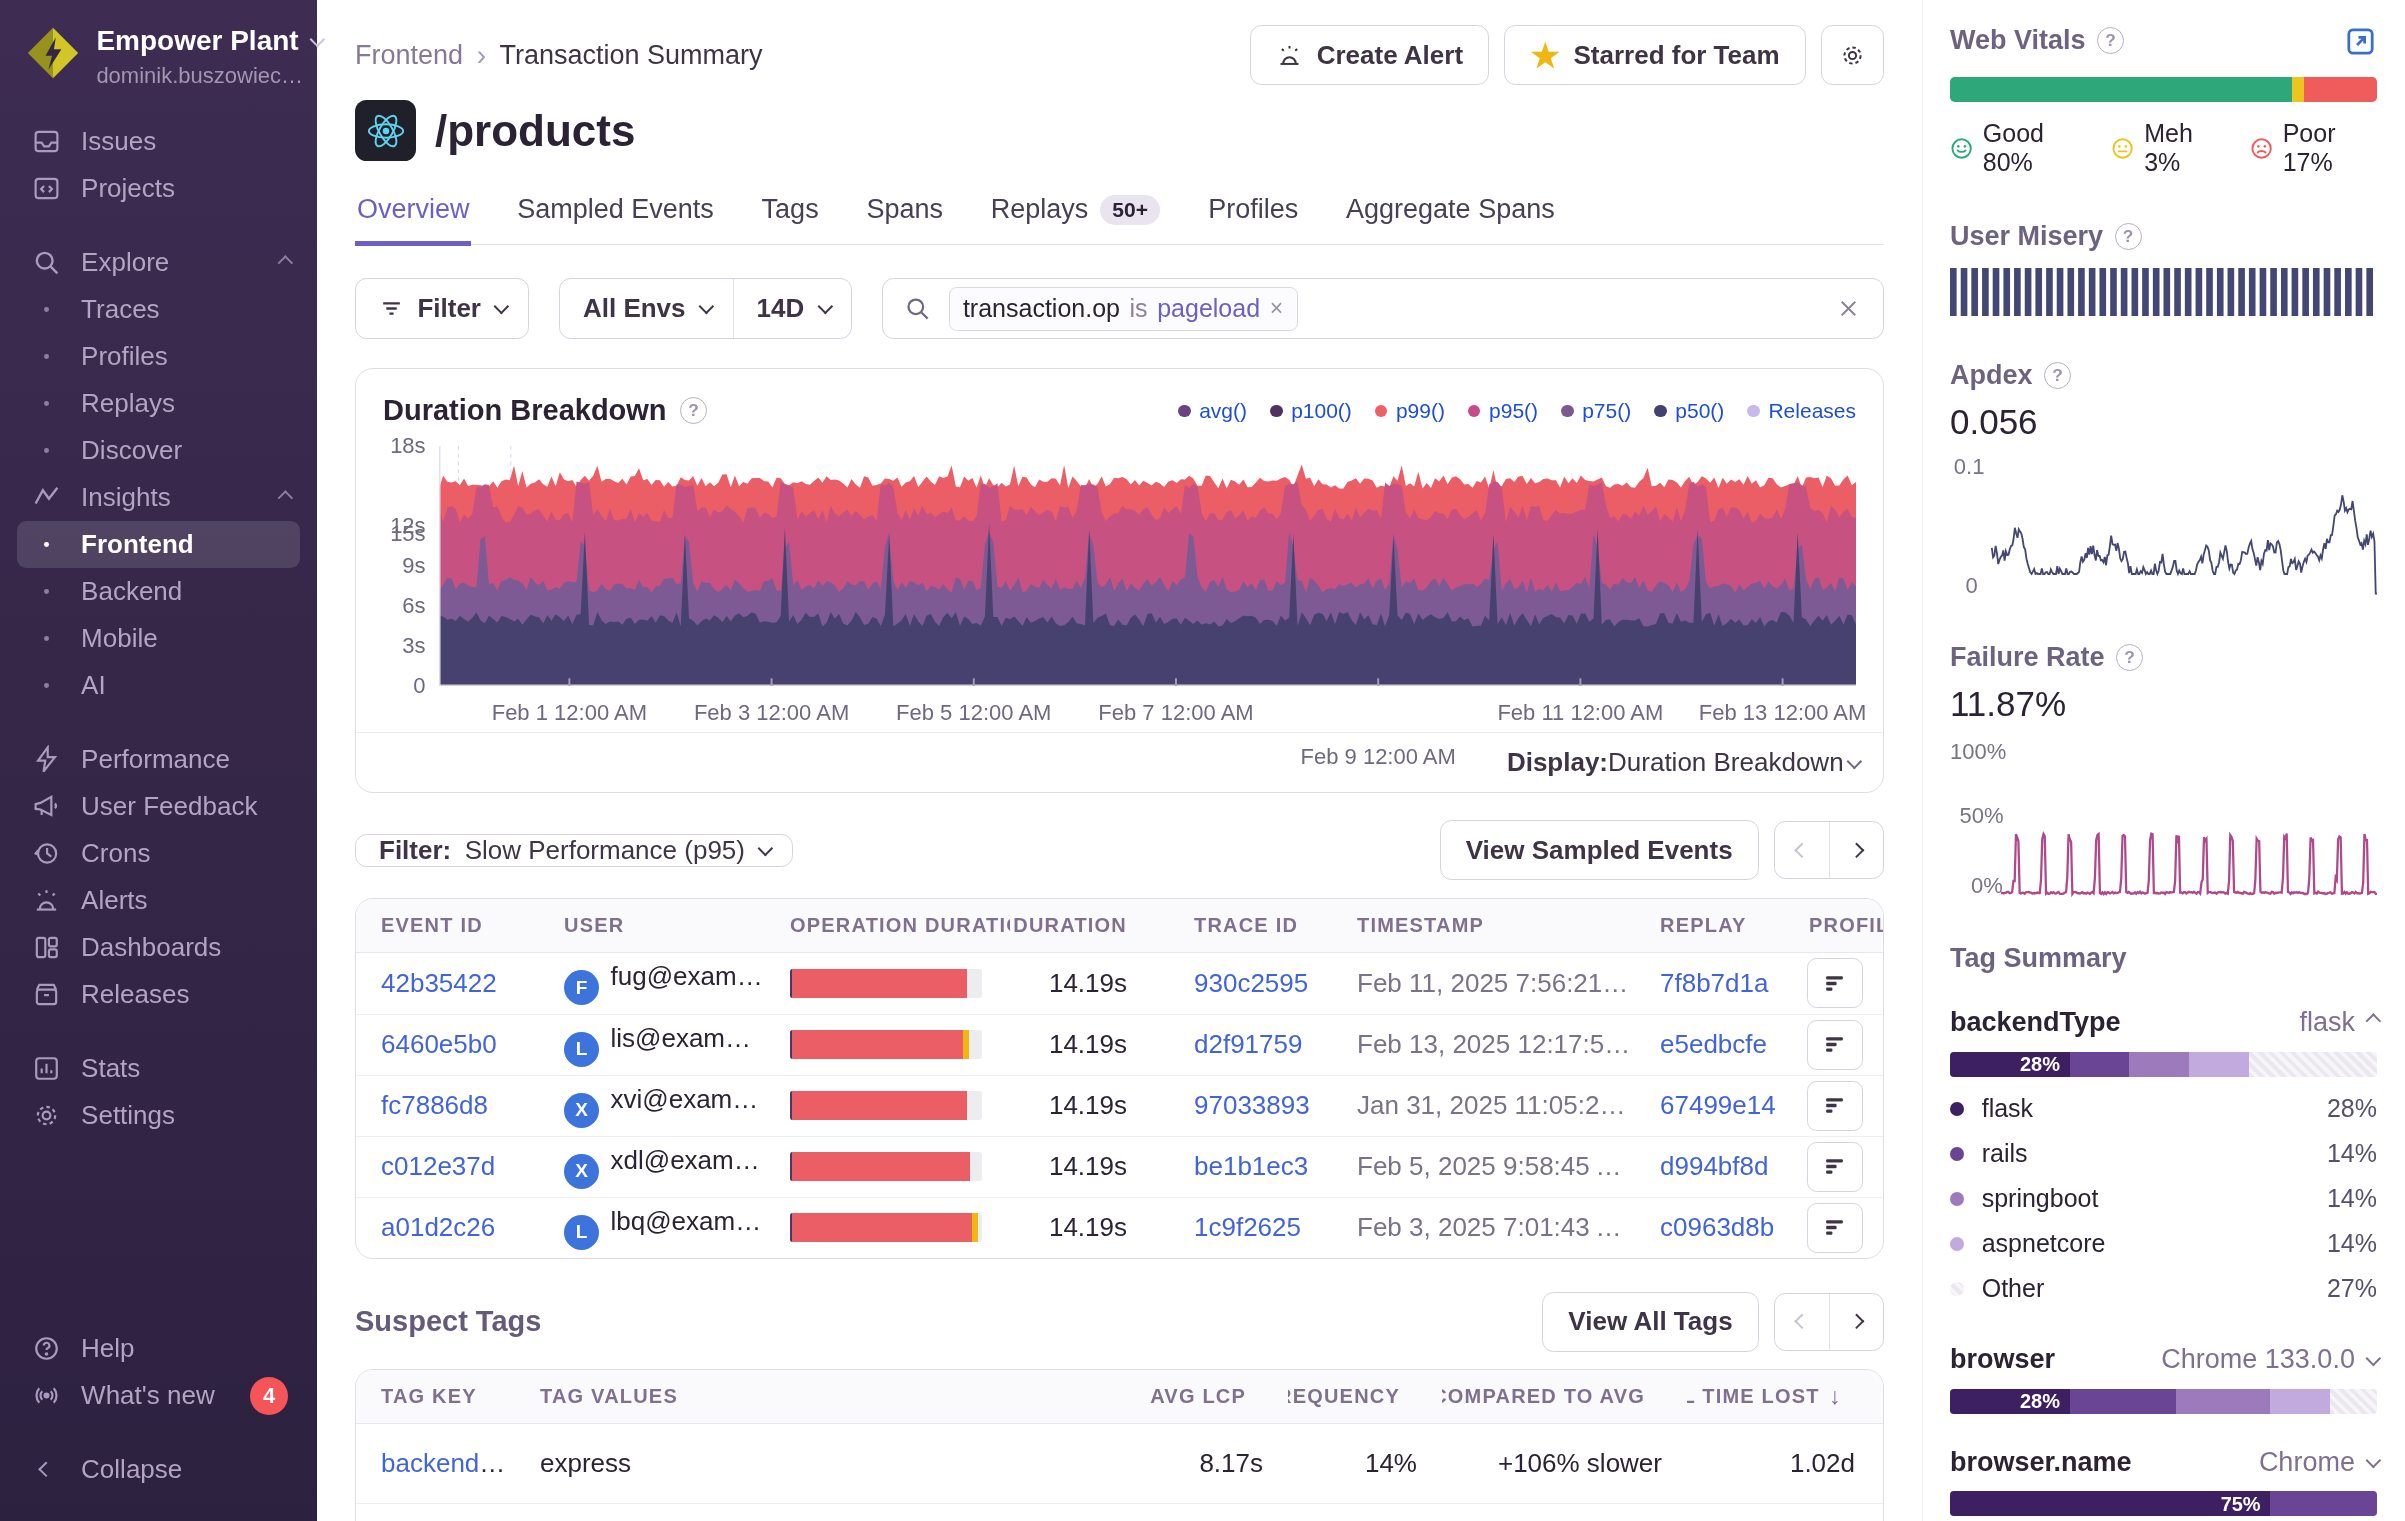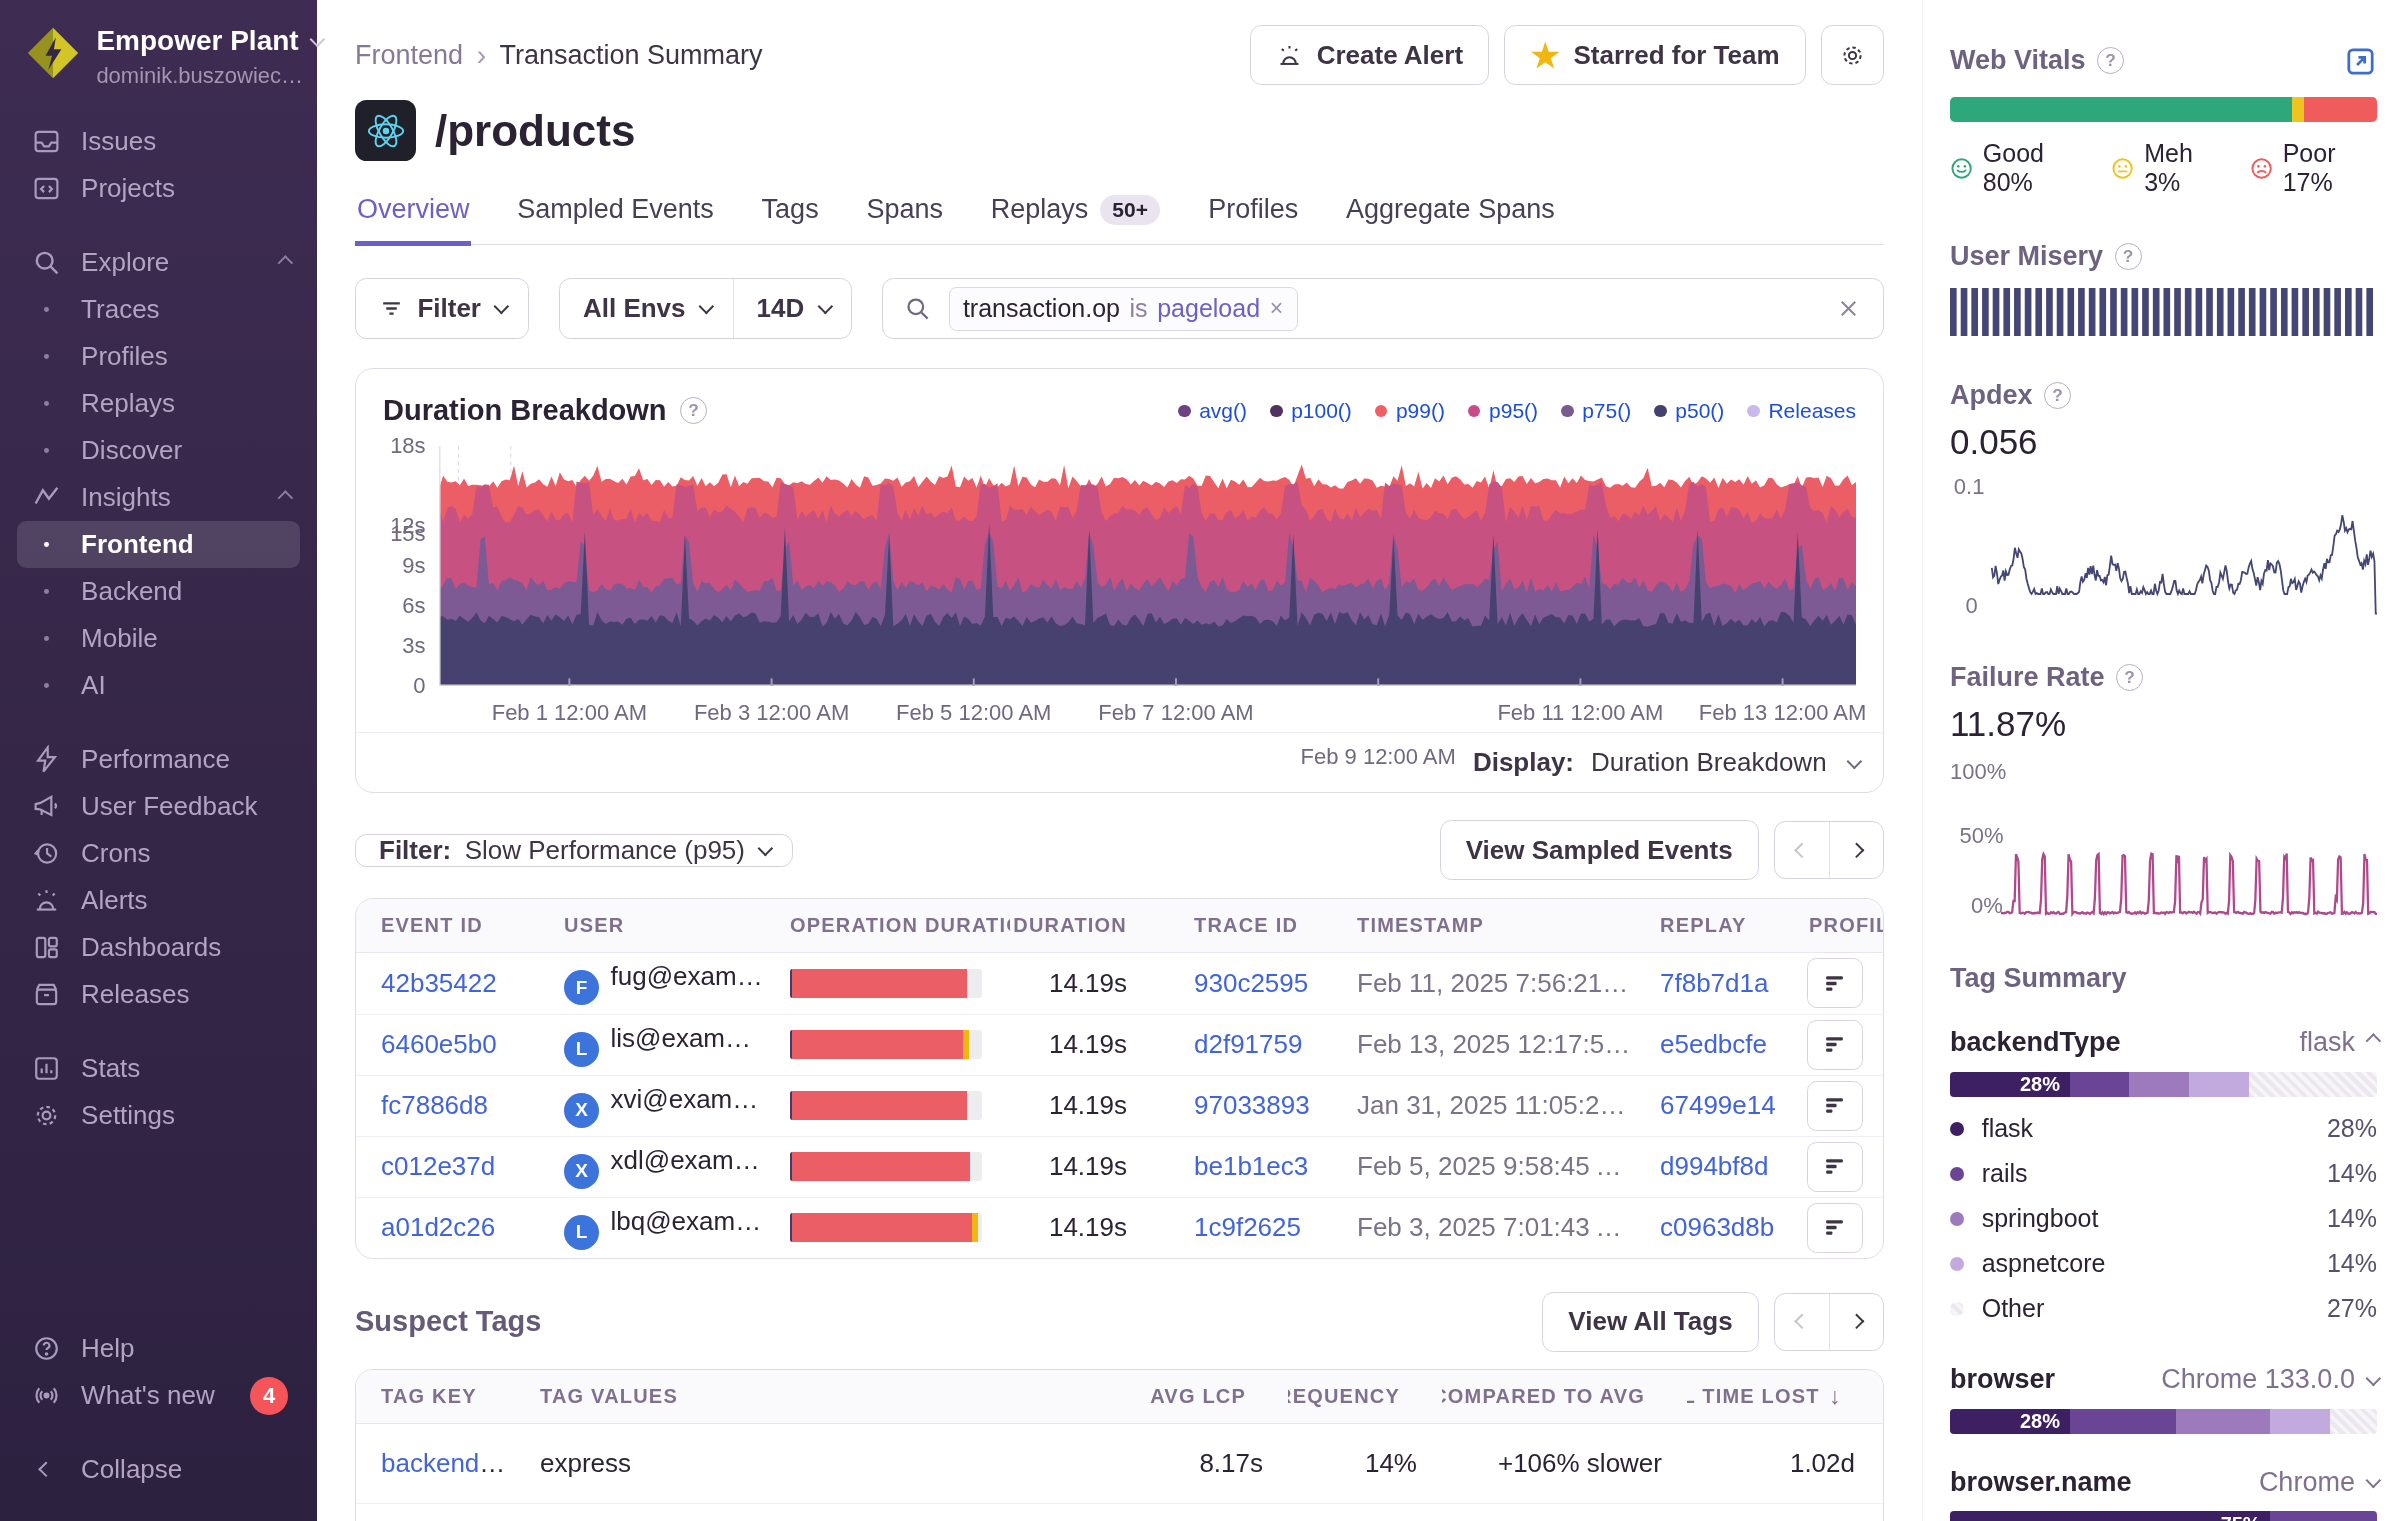--- a/index.html
+++ b/index.html
@@ -74,21 +74,21 @@
   .leg-dot{width:12.5px;height:12.5px;border-radius:50%}
   .leg-txt{font-size:21px;color:#1d4ed8}
   .chart-wrap{display:flex;padding:13.4px 27px 0}
   .y-axis{width:56px;position:relative;height:240px;font-size:22px;color:#6f6880}
   .y-axis span{position:absolute;right:13.4px;transform:translateY(-50%)}
   .plot{flex:1;min-width:0}
   .plot svg{display:block;width:100%;height:240px}
   .x-axis{position:relative;height:44px;font-size:22px;color:#6f6880}
   .x-axis span{position:absolute;top:13.4px;transform:translateX(-50%);white-space:nowrap}
   .card-foot{border-top:1.4px solid #efebf3;height:60px;display:flex;align-items:center;justify-content:flex-end;
-    gap:17px;padding:0 25px;font-size:26px;color:#3e3446;margin-top:1.9px;cursor:pointer}
+    gap:0;padding:0 25px;font-size:26px;color:#3e3446;margin-top:1.9px;cursor:pointer}
   .cf-label{font-weight:700}
   .cf-chev{color:#6f6880;margin-left:3.8px}
 
   .row-between{display:flex;justify-content:space-between;align-items:center;margin-top:27px}
   .right-group{display:flex;align-items:center}
   .pager{display:flex;border:1.4px solid #d8d2e0;border-radius:11.5px;overflow:hidden;margin-left:15.4px;background:#fff}
   .pg{width:54px;height:56px;display:flex;align-items:center;justify-content:center;cursor:pointer;color:#3e3446}
   .pg.disabled{color:#c9c2d3}
   .pg + .pg{border-left:1.4px solid #e4dfe9}
 
@@ -112,21 +112,21 @@
   .track{width:192px;height:29px;background:#ededf0;border-radius:2.9px;display:flex;overflow:hidden}
   .fill{background:#ec5e66;border-left:2.9px solid #473a6b;height:100%}
   .yfill{background:#f0b712;height:100%}
   .ts{color:#7a7288}
   .profile-btn{width:56px;height:50px;border:1.4px solid #d8d2e0;border-radius:9.6px;background:#fff;display:flex;
     align-items:center;justify-content:center;color:#3e3446;cursor:pointer}
   .pcell{display:flex;justify-content:center}
   h2.sec-title{font-size:29px;font-weight:600;color:#655b78}
 
   
-  .rightpanel{flex:0 0 484px;width:484px;padding:45px 29px 0 27px;border-left:1.4px solid #f3f0f6;overflow:hidden}
+  .rightpanel{flex:0 0 484px;width:484px;padding:25px 29px 0 27px;border-left:1.4px solid #f3f0f6;overflow:hidden}
   .rp-headrow{display:flex;justify-content:space-between;align-items:flex-start}
   .rp-head{display:flex;align-items:center;gap:11.5px;font-size:27px;font-weight:600;color:#6d6380}
   .extlink{color:#3b6ecc;display:flex;cursor:pointer}
   .wv-bar{display:flex;height:25px;border-radius:4.8px;overflow:hidden;margin-top:19px}
   .wv-legend{display:flex;gap:27px;margin-top:17.3px;font-size:25px;color:#2b2233}
   .wv-li{display:flex;align-items:center;gap:9.6px}
   .section{margin-top:44px}
   .rp-value{font-size:35px;color:#2b2233;margin-top:11.5px}
   .mini{position:relative;margin-top:15.4px}
   .mini svg{display:block;width:100%}

